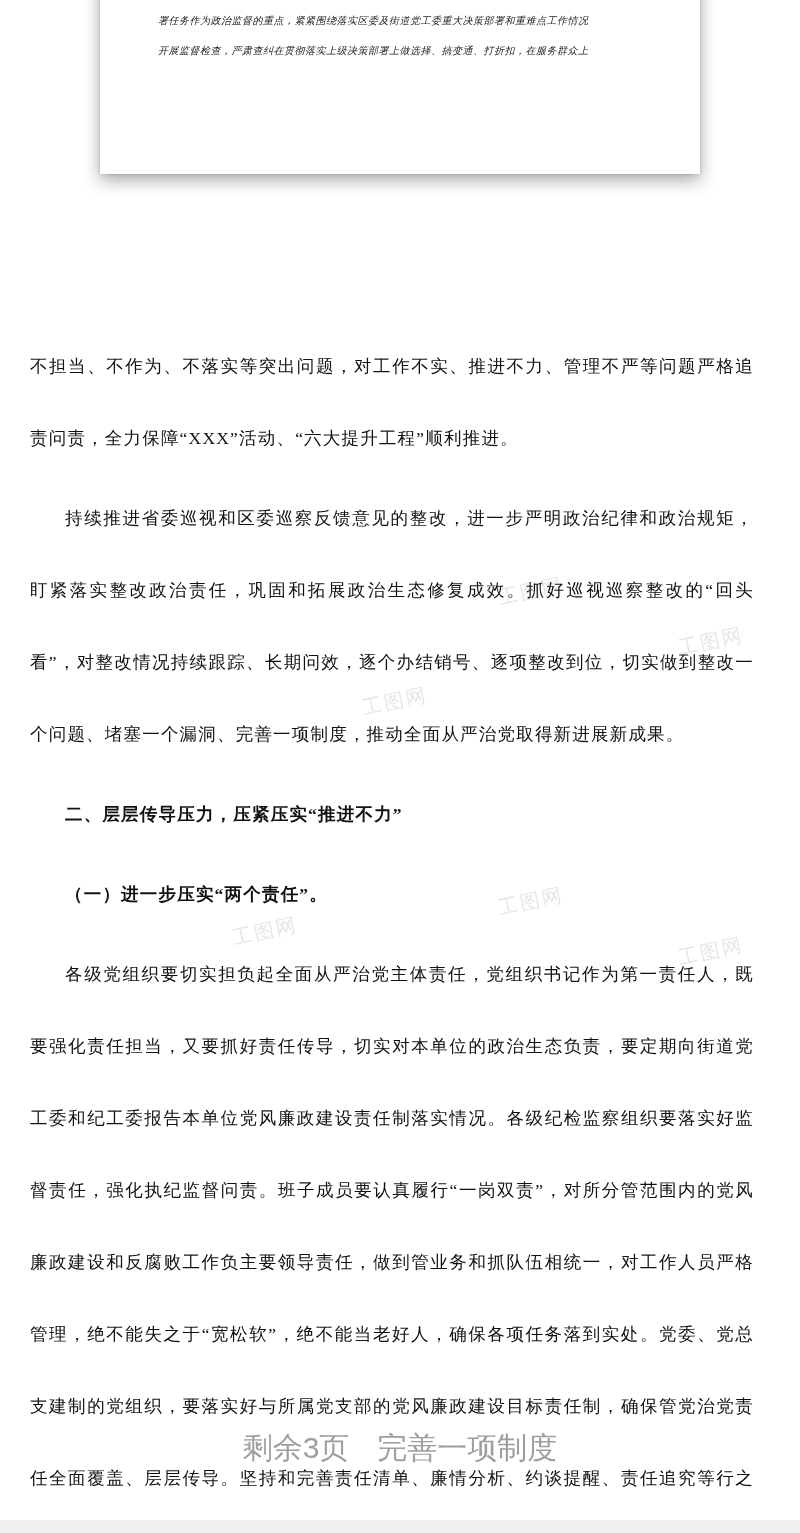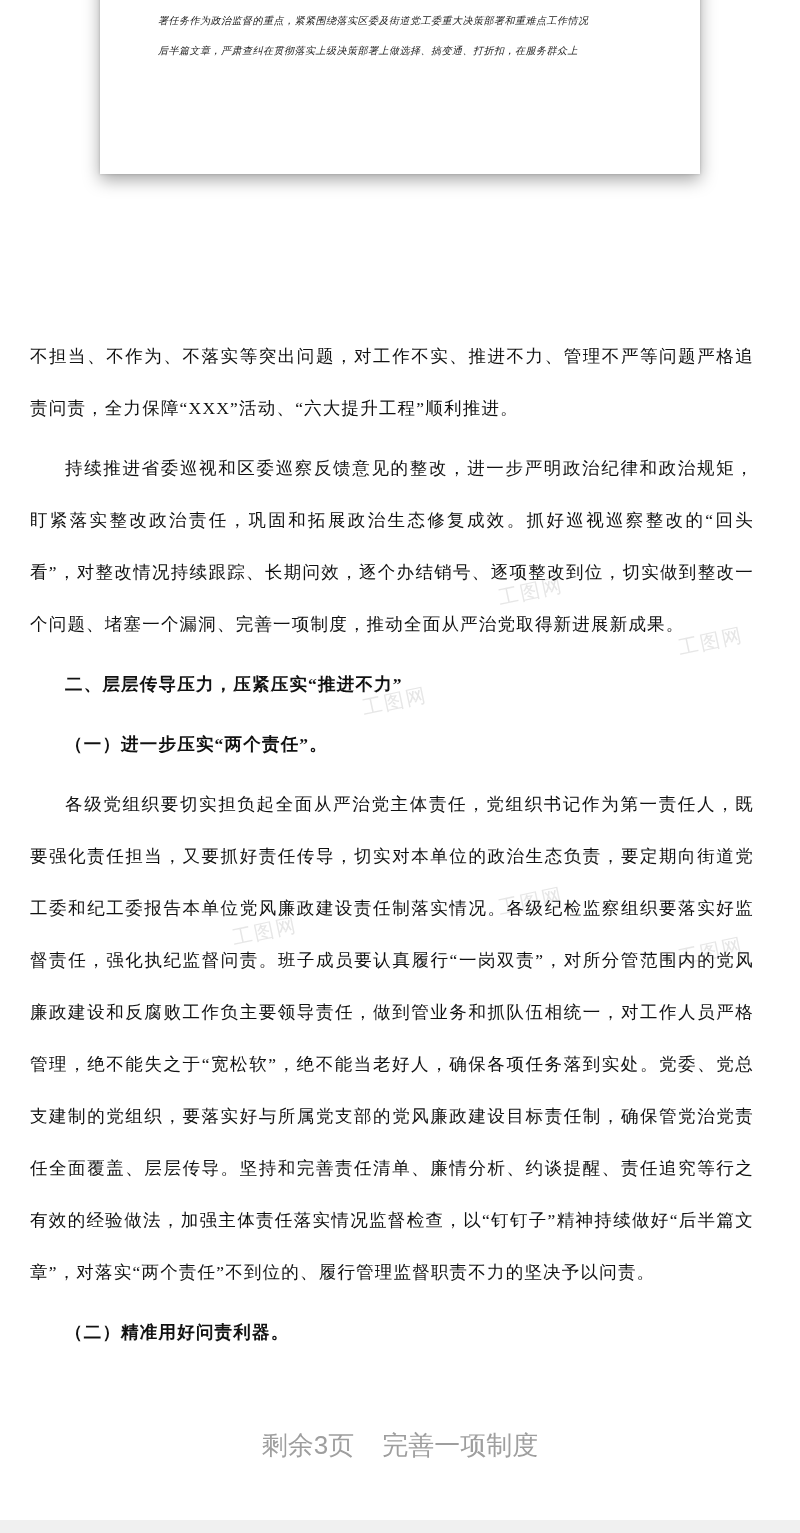--- a/index.html
+++ b/index.html
@@ -51,58 +51,58 @@
   .doc {
     position: absolute;
     top: 330px;
     left: 30px;
     right: 30px;
     color: #111111;
   }
   .doc p {
     margin: 0 16px 8px 0;
     font-size: 17.5px;
-    line-height: 52px;
+    line-height: 72px;
     letter-spacing: 1.2px;
     text-align: justify;
   }
   .doc p.para { text-indent: 2em; }
   .doc p.noindent { text-indent: 0; }
   .doc p.heading { font-weight: bold; text-indent: 2em; }
 
   
   .footer {
     position: absolute;
     left: 0;
     top: 1428px;
     width: 100%;
     display: flex;
     justify-content: center;
     gap: 28px;
     font-family: "Liberation Sans", "DejaVu Sans", sans-serif;
-    font-size: 26px;
+    font-size: 30px;
     color: #9e9e9e;
   }
 
   .bottom-bar {
     position: absolute;
     left: 0;
     top: 1520px;
     width: 100%;
     height: 13px;
     background: #f0f0f0;
   }
 </style>
 </head>
 <body>
 
 <div class="prev-page">
   <div class="prev-text">
     <p>署任务作为政治监督的重点，紧紧围绕落实区委及街道党工委重大决策部署和重难点工作情况</p>
-    <p>后半篇文章，严肃查纠在贯彻落实上级决策部署上做选择、搞变通、打折扣，在服务群众上</p>
+    <p>开展监督检查，严肃查纠在贯彻落实上级决策部署上做选择、搞变通、打折扣，在服务群众上</p>
   </div>
 </div>
 
 <span class="wm" style="left:498px; top:578px;">工图网</span>
 <span class="wm" style="left:678px; top:628px;">工图网</span>
 <span class="wm" style="left:362px; top:688px;">工图网</span>
 <span class="wm" style="left:498px; top:888px;">工图网</span>
 <span class="wm" style="left:678px; top:938px;">工图网</span>
 <span class="wm" style="left:232px; top:918px;">工图网</span>
 

